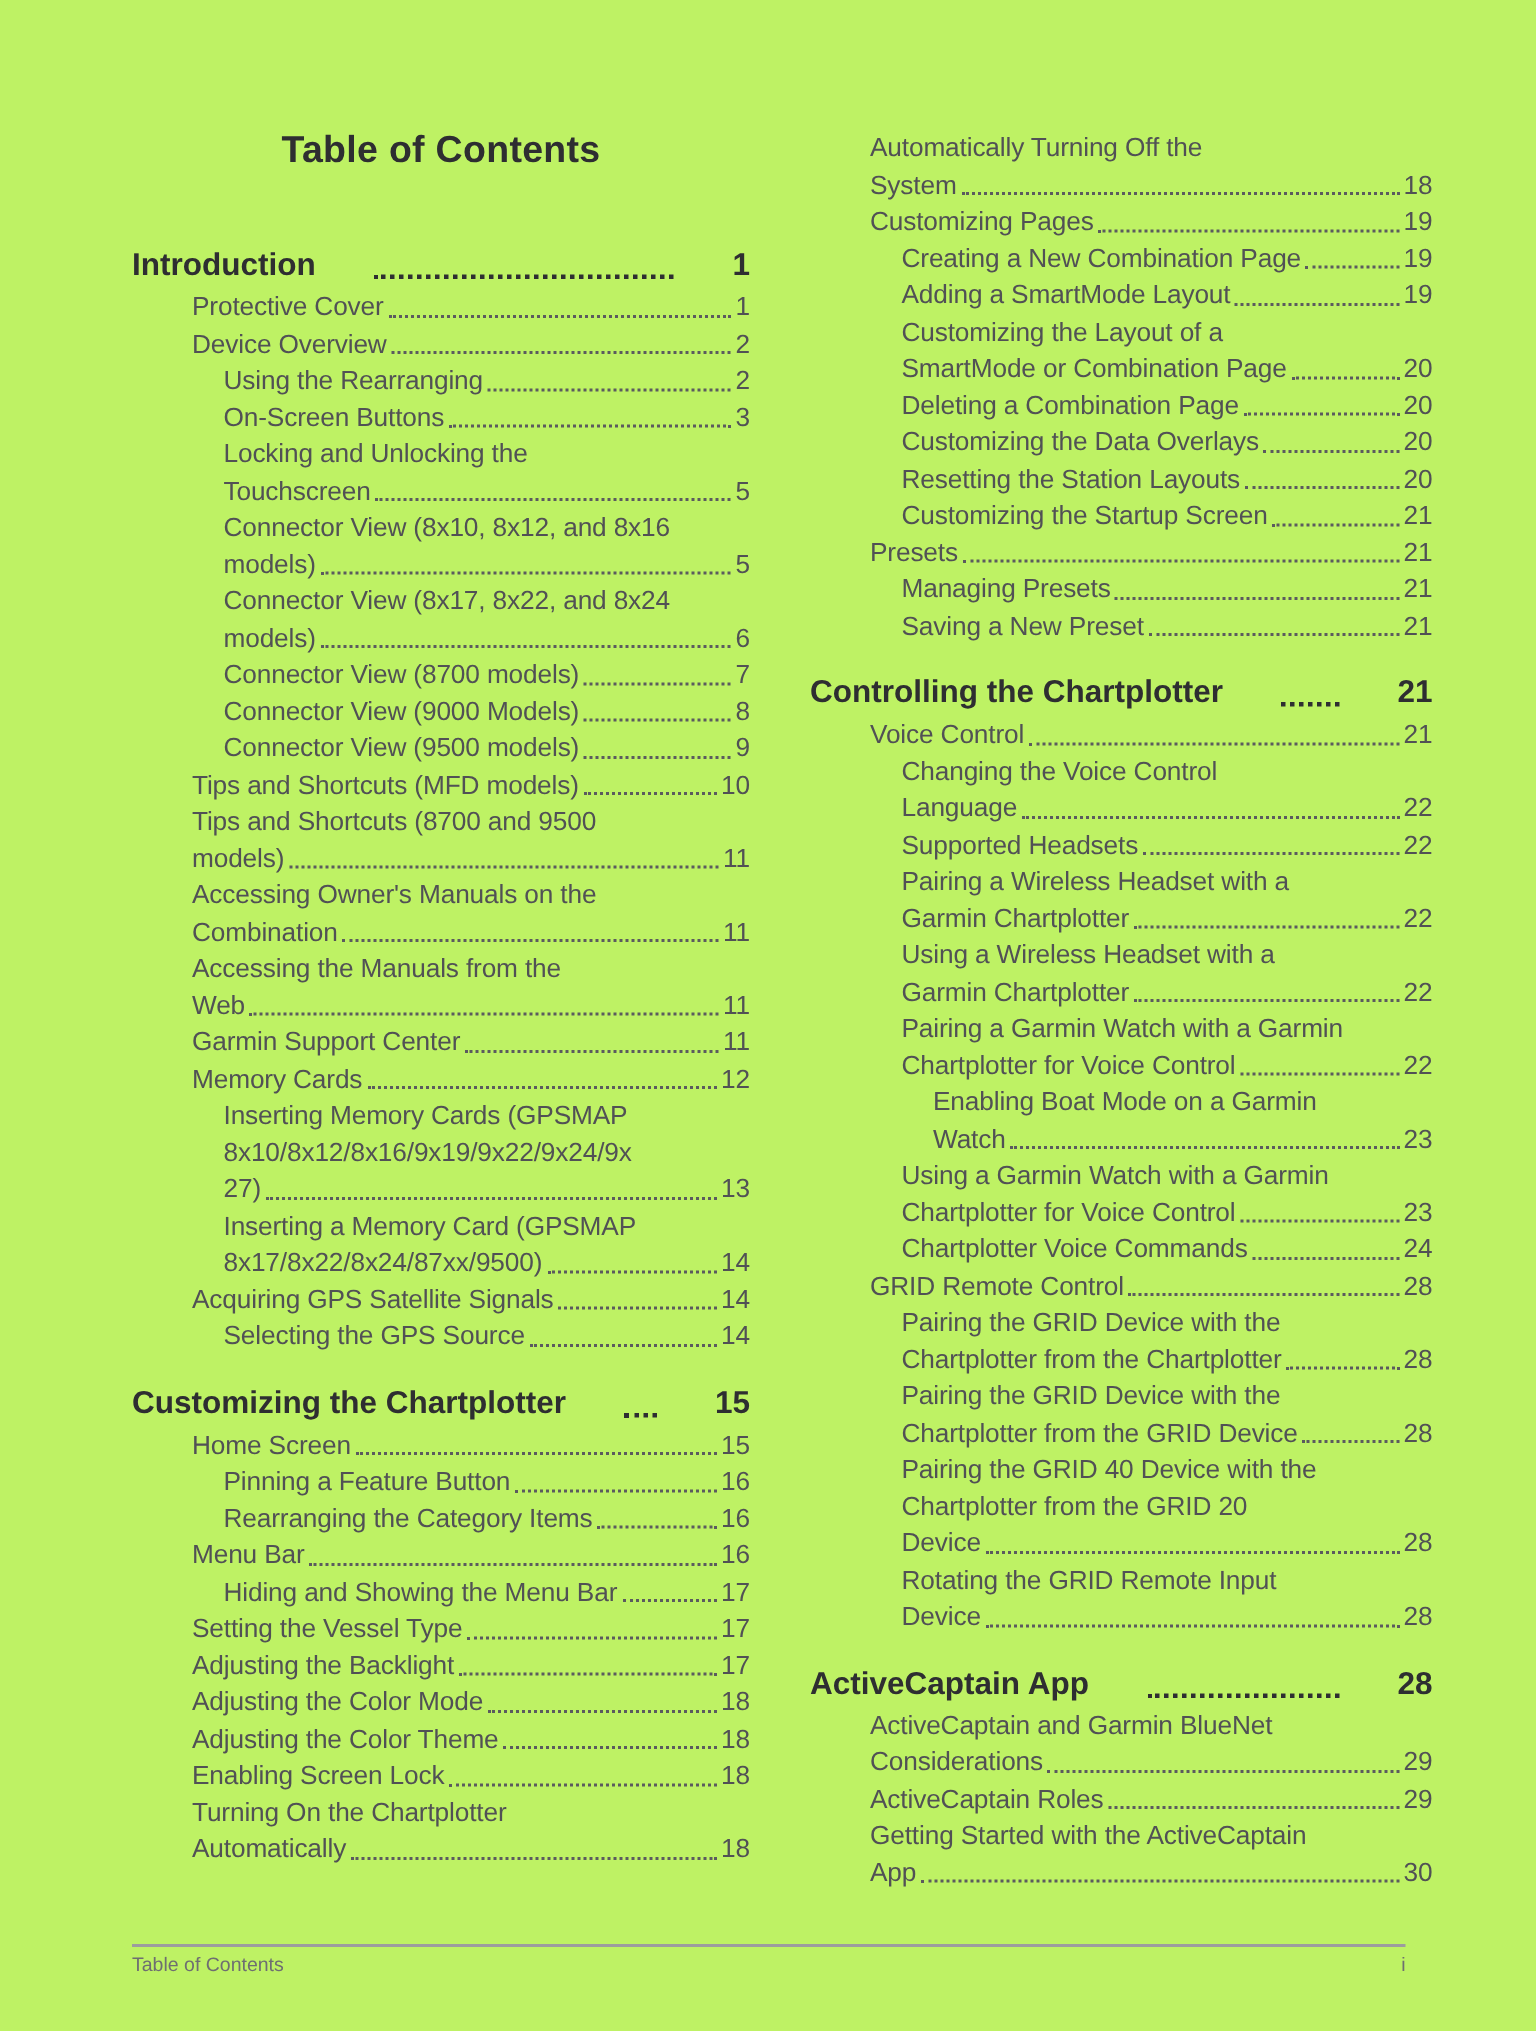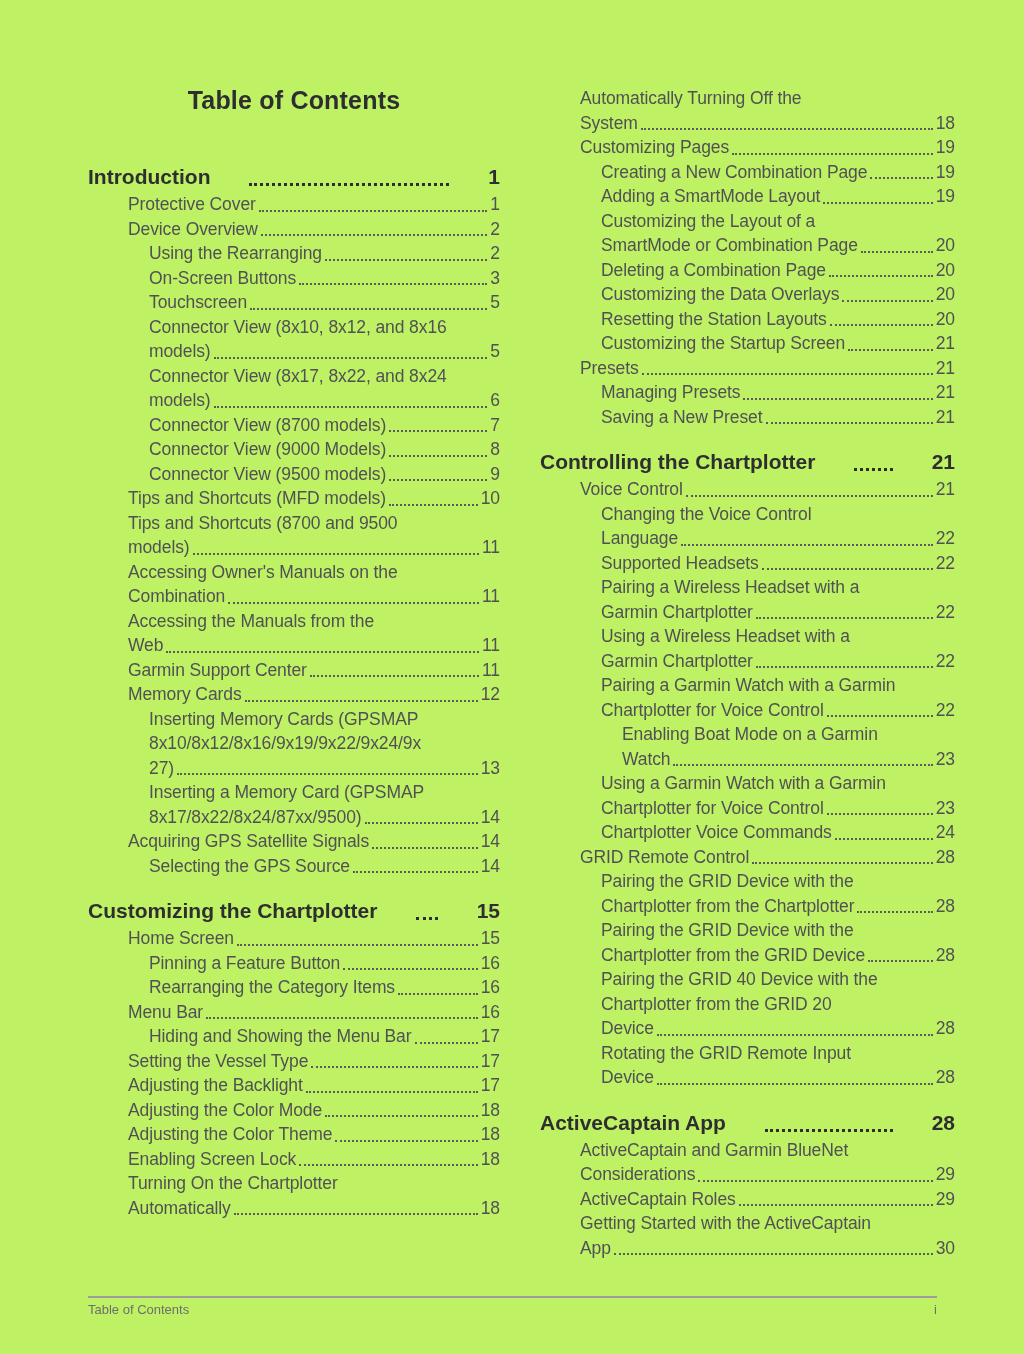--- a/index.html
+++ b/index.html
@@ -111,20 +111,23 @@
       </div>
       <div class="entry lvl2">
         <div class="row">
           <span class="txt">On-Screen Buttons</span>
           <span class="leader"></span>
           <span class="pg">3</span>
         </div>
       </div>
       <div class="entry lvl2">
         <div class="row">
+          <span class="txt">Locking and Unlocking the</span>
+        </div>
+        <div class="row">
           <span class="txt">Touchscreen</span>
           <span class="leader"></span>
           <span class="pg">5</span>
         </div>
       </div>
       <div class="entry lvl2">
         <div class="row">
           <span class="txt">Connector View (8x10, 8x12, and 8x16</span>
         </div>
         <div class="row">

